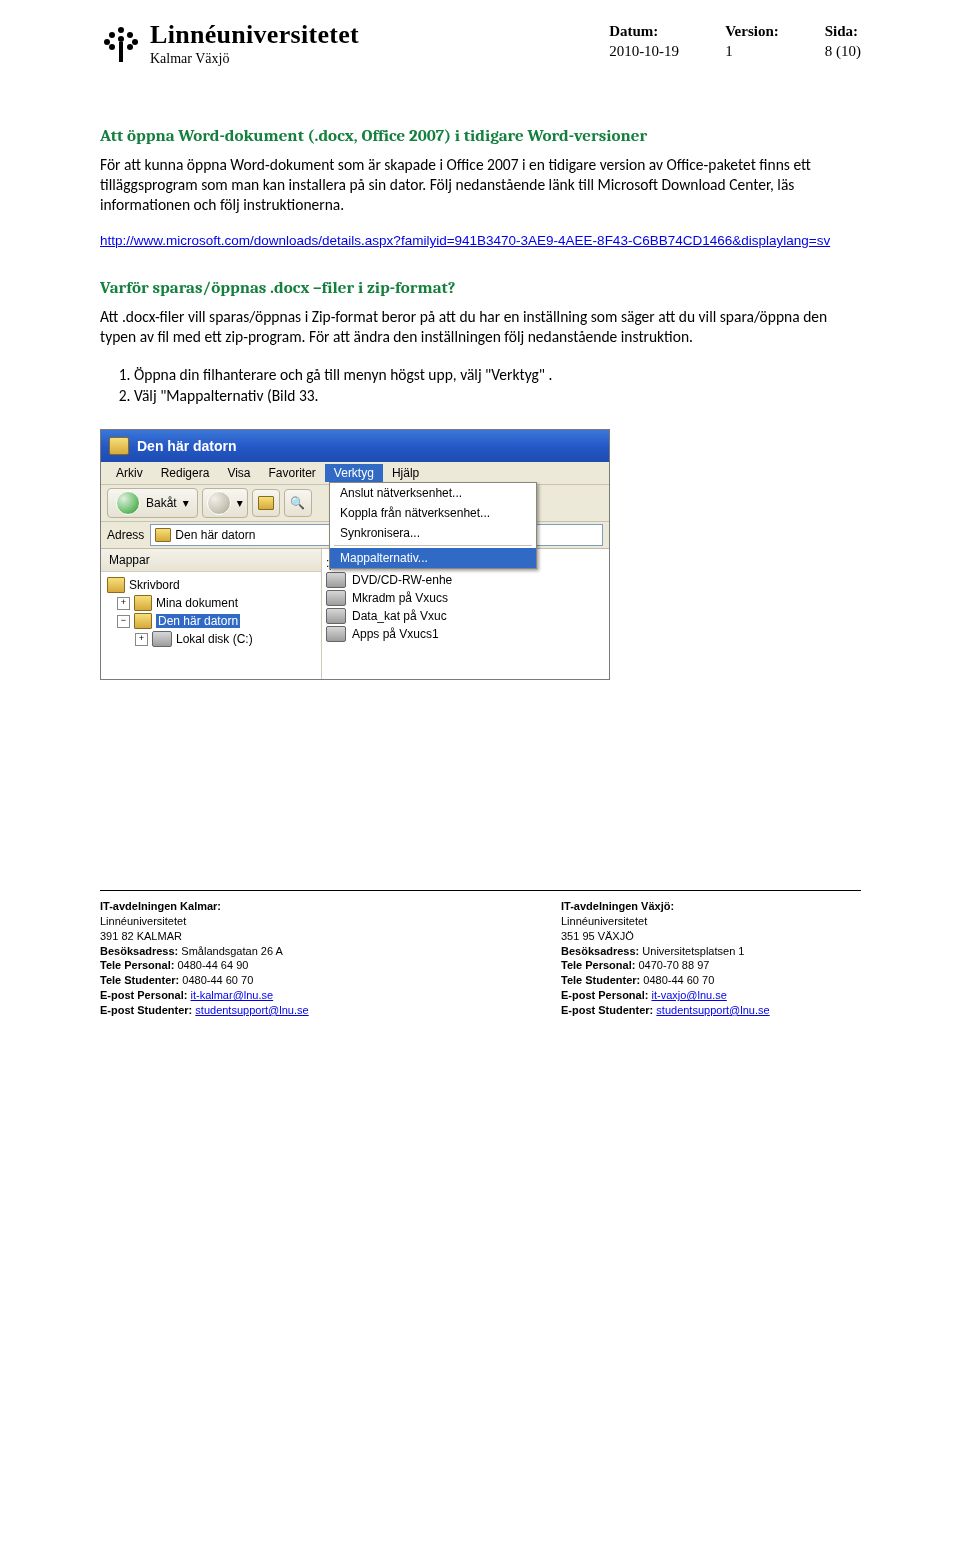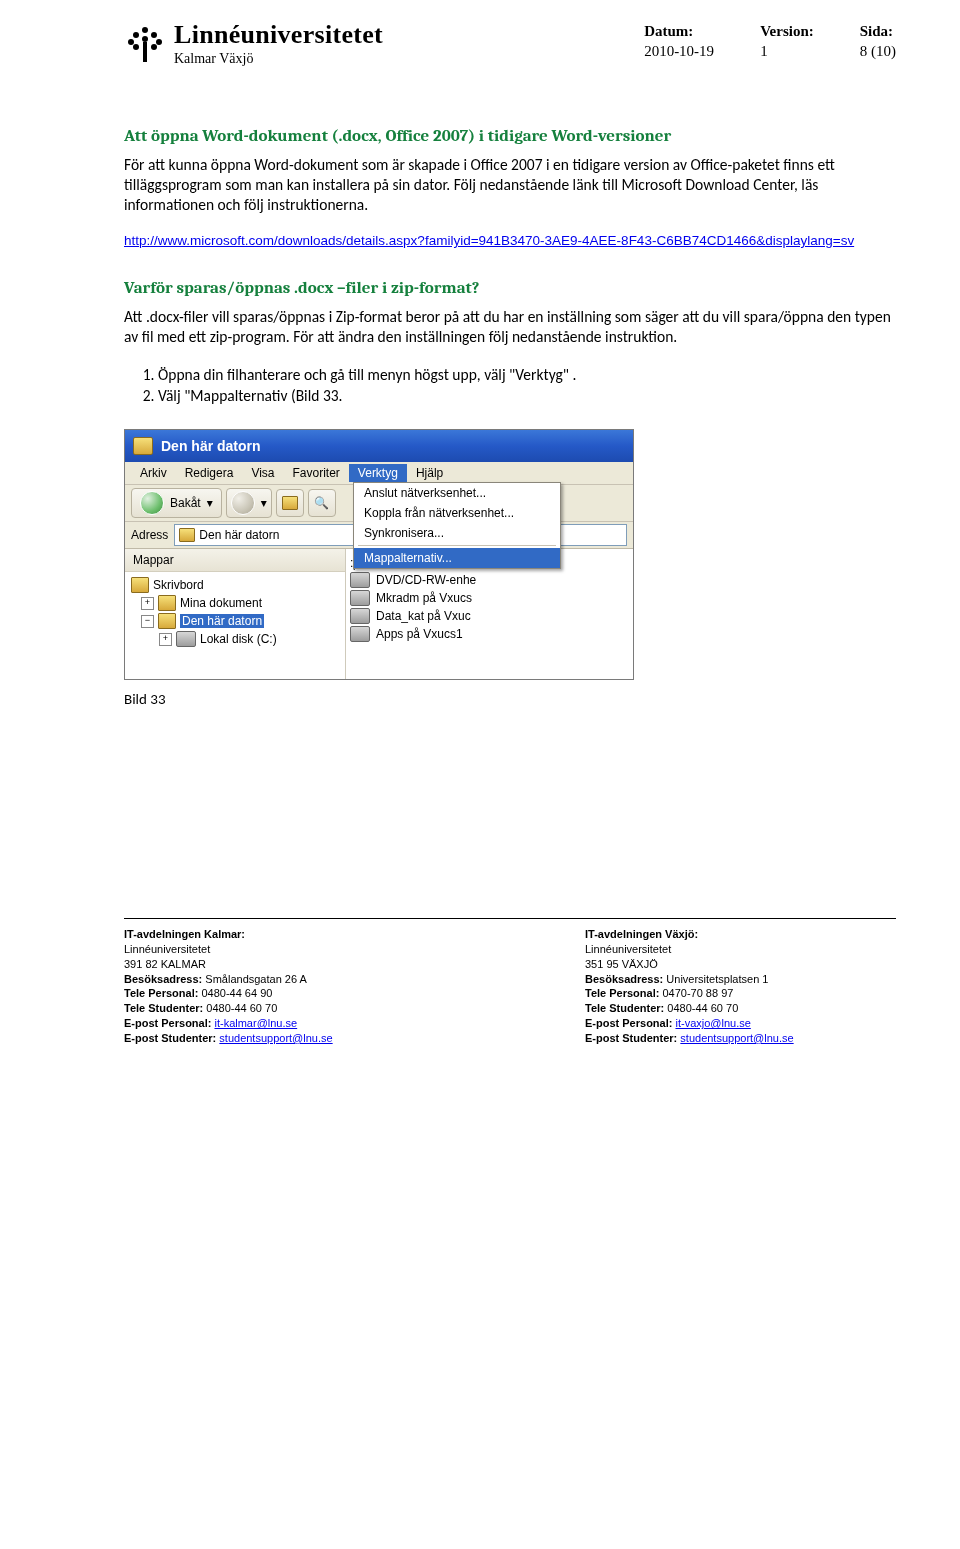--- a/index.html
+++ b/index.html
@@ -5,22 +5,21 @@
   body {
     margin: 0;
     padding: 0;
     font-family: Arial, Helvetica, sans-serif;
     font-size: 14px;
     color: #000;
     width: 960px;
     background: #fff;
   }
   .page {
-    padding: 22px 64px 30px 100px;
-    margin-left: 24px;
+    padding: 22px 99px 30px 100px;
   }
   .header {
     display: flex;
     align-items: flex-start;
     margin-bottom: 60px;
   }
   .logo-block {
     display: flex;
     align-items: flex-start;
     gap: 8px;
@@ -390,21 +389,20 @@
               <span>Data_kat på Vxuc</span>
             </div>
           <div class="r-row">
               <span class="drvicon"></span>
               <span>Apps på Vxucs1</span>
             </div>
         </div>
       </div>
     </div>
 
-    <div class="caption">Bild 33</div>
 
     <hr class="footer-rule">
     <div class="footer">
       <div class="col">
         <b>IT-avdelningen Kalmar:</b><br>
         <span>Linnéuniversitetet</span><br>
         <span>391 82 KALMAR</span><br>
         <b>Besöksadress:</b><span> Smålandsgatan 26 A</span><br>
         <b>Tele Personal:</b><span> 0480-44 64 90</span><br>
         <b>Tele Studenter:</b><span> 0480-44 60 70</span><br>

